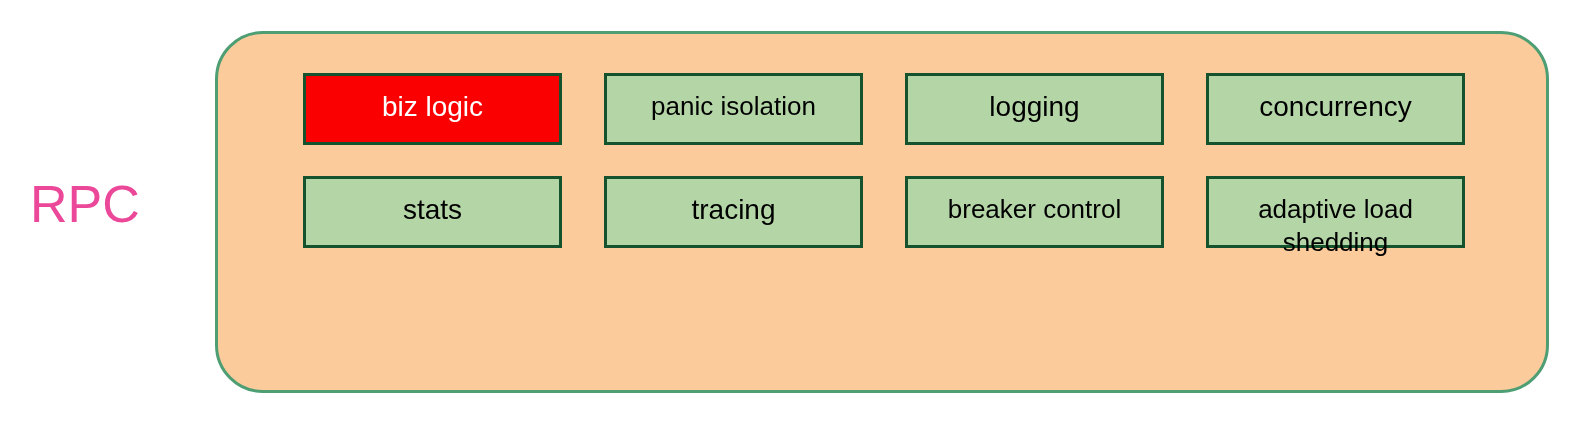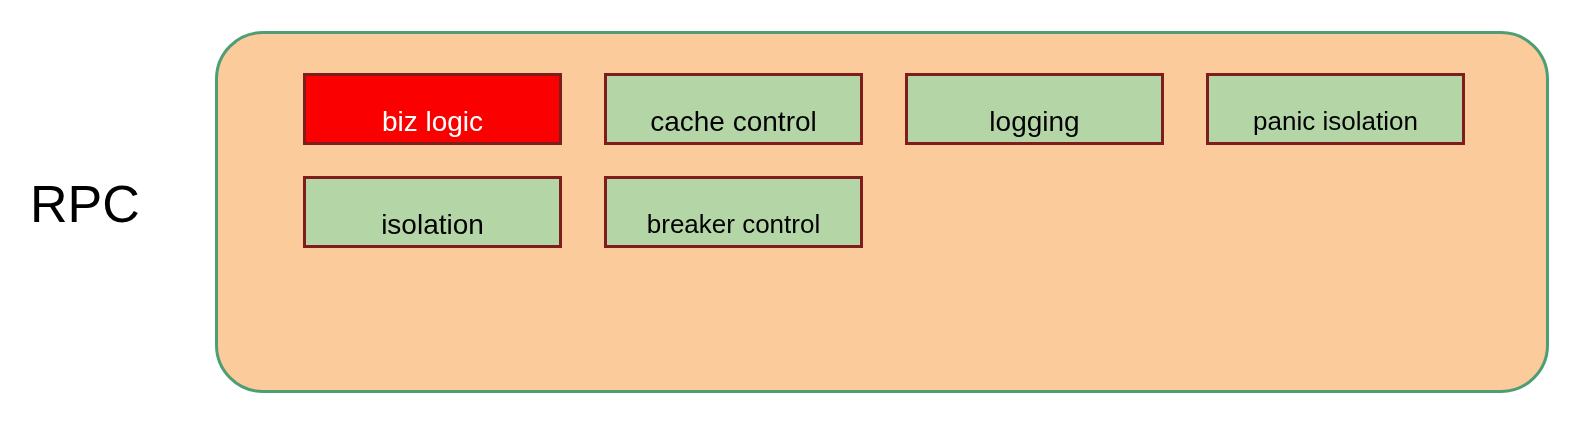--- a/index.html
+++ b/index.html
@@ -24,21 +24,21 @@
   }
 
   
   .side-label {
     position: absolute;
     left: 30px;
     top: 176px;
     width: 170px;
     font-size: 52px;
     line-height: 56px;
-    color: #000000;
+    color: #ec4899;
     text-align: left;
     white-space: nowrap;
     letter-spacing: 0px;
   }
 
   
   .rpc-container {
     position: absolute;
     left: 215px;
     top: 31px;
@@ -60,26 +60,26 @@
     display: grid;
     grid-template-columns: repeat(4, 259px);
     grid-template-rows: repeat(3, 72px);
     column-gap: 42px;
     row-gap: 31px;
   }
 
   .feature-box {
     box-sizing: border-box;
     background: #b4d6a7;
-    border: 3px solid #7f1d1d;
+    border: 3px solid #14532d;
     display: flex;
-    align-items: flex-end;
+    align-items: flex-start;
     justify-content: center;
     text-align: center;
-    padding: 4px 6px;
+    padding: 14px 6px;
     color: #000000;
     font-size: 28px;
     line-height: 33px;
   }
 
   .feature-box.highlight {
     background: #fb0000;
     color: #ffffff;
   }
 
@@ -100,32 +100,39 @@
 
   <div class="side-label">RPC</div>
 
   <div class="rpc-container">
 
     <div class="feature-grid">
 
     <div class="feature-box highlight">
           <span class="box-label">biz logic</span>
         </div>
-        <div class="feature-box">
-          <span class="box-label">cache control</span>
+        <div class="feature-box small-text">
+          <span class="box-label">panic isolation</span>
         </div>
         <div class="feature-box">
           <span class="box-label">logging</span>
         </div>
-        <div class="feature-box small-text">
-          <span class="box-label">panic isolation</span>
+        <div class="feature-box">
+          <span class="box-label">concurrency</span>
         </div>
         <div class="feature-box">
-          <span class="box-label">isolation</span>
+          <span class="box-label">stats</span>
+        </div>
+        <div class="feature-box">
+          <span class="box-label">tracing</span>
         </div>
         <div class="feature-box small-text">
           <span class="box-label">breaker control</span>
+        </div>
+        <div class="feature-box small-text">
+          <span class="box-label">adaptive load
+shedding</span>
         </div>
       </div>
 
   </div>
 
 </div>
 
 </body></html>

